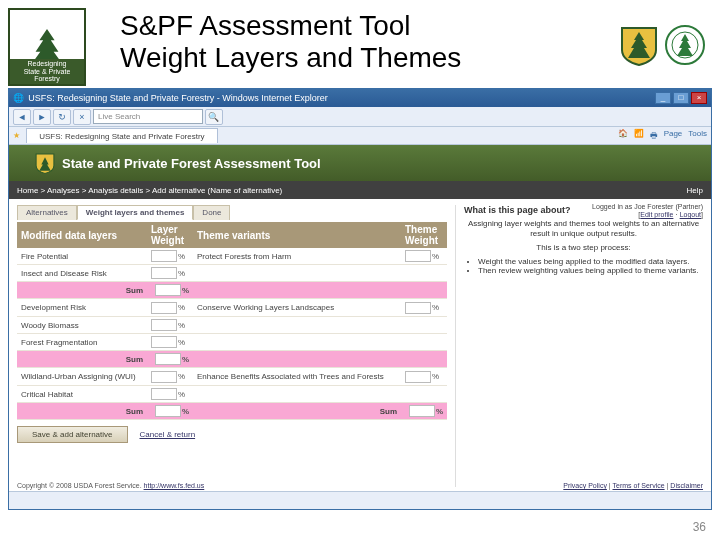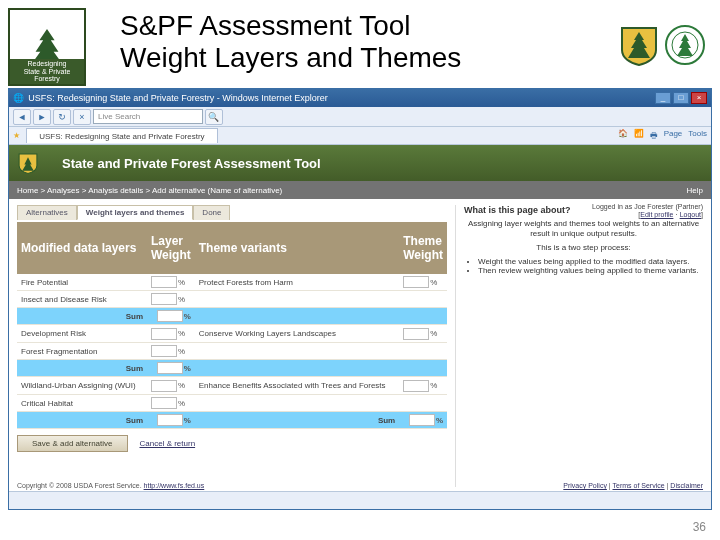--- a/index.html
+++ b/index.html
@@ -20,42 +20,42 @@
   .titlebar .wb.min, .titlebar .wb.max { background: #6a9ed4; border-color: #3a6ea5; }
   .toolbar1 { height: 20px; background: #e8eef8; display: flex; align-items: center; gap: 2px; padding: 0 4px; border-bottom: 1px solid #b8c8dc; }
   .nav-btn { width: 18px; height: 16px; background: #f0f4fa; border: 1px solid #b0c0d8; border-radius: 2px; display: flex; align-items: center; justify-content: center; font-size: 9px; color: #3a6ea5; }
   .addr { flex: 1; height: 15px; background: #fff; border: 1px solid #9ab; padding: 0 4px; font-size: 8px; color: #444; display: flex; align-items: center; }
   .srch { width: 110px; height: 15px; background: #fff; border: 1px solid #9ab; padding: 0 4px; font-size: 8px; color: #888; display: flex; align-items: center; }
   .toolbar2 { height: 18px; background: #e8eef8; display: flex; align-items: center; gap: 6px; padding: 0 4px; border-bottom: 1px solid #b8c8dc; font-size: 8px; color: #444; }
   .tab { background: #fff; border: 1px solid #b0c0d8; border-bottom: none; padding: 1px 12px; height: 15px; display: flex; align-items: center; }
   .toolbar2 .right-tools { margin-left: auto; display: flex; gap: 6px; color: #3a6ea5; }
 
   .page { position: absolute; top: 56px; left: 0; right: 0; bottom: 18px; background: #fff; overflow: hidden; }
-  .banner { height: 36px; background: linear-gradient(#5a7a3a,#435c28); display: flex; align-items: center; padding: 0 8px; gap: 23px; }
+  .banner { height: 36px; background: linear-gradient(#5a7a3a,#435c28); display: flex; align-items: center; padding: 0 25px; gap: 6px; }
   .banner-title { color: #fff; font-size: 13px; font-weight: bold; }
   .login-info { position: absolute; top: 58px; right: 8px; font-size: 7px; color: #444; text-align: right; line-height: 1.2; }
   .login-info a { color: #336; text-decoration: underline; }
-  .crumb { height: 18px; background: #737373; color: #fff; font-size: 8px; padding: 0 8px; display: flex; align-items: center; }
+  .crumb { height: 18px; background: #404040; color: #fff; font-size: 8px; padding: 0 8px; display: flex; align-items: center; }
   .crumb .help { margin-left: auto; }
 
   .content { position: absolute; top: 54px; left: 0; right: 0; bottom: 0; padding: 6px 8px 4px 8px; display: flex; gap: 8px; }
   .left-col { width: 430px; }
   .right-col { flex: 1; border-left: 1px solid #ddd; padding-left: 8px; font-size: 8px; color: #333; }
   .right-col h4 { font-size: 9px; margin-bottom: 4px; }
   .right-col p { margin-bottom: 4px; line-height: 1.25; text-align: center; }
   .right-col ul { list-style: disc; padding-left: 14px; }
 
   .wiz-tabs { display: flex; gap: 0; font-size: 8px; margin-bottom: 2px; }
   .wiz-tab { padding: 2px 8px; background: #ece8dc; border: 1px solid #c8c0a8; border-bottom: none; color: #556; }
   .wiz-tab.active { background: #fff; font-weight: bold; border-bottom: 1px solid #fff; }
 
   .grid { width: 100%; font-size: 8px; border-collapse: collapse; }
-  .grid th { background: #a89878; color: #fff; text-align: left; padding: 12px 4px; font-weight: bold; font-size: 12px; }
+  .grid th { background: #a89878; color: #fff; text-align: left; padding: 2px 4px; font-weight: bold; font-size: 10px; }
   .grid td { padding: 2px 4px; border-bottom: 1px solid #e8e4d8; color: #444; vertical-align: middle; }
-  .grid .sum td { background: #7dd3fc; font-weight: bold; text-align: right; }
+  .grid .sum td { background: #f9a8d4; font-weight: bold; text-align: right; }
   .grid input.w { width: 26px; height: 12px; border: 1px solid #bbb; font-size: 8px; text-align: right; padding: 0 2px; }
   .pct { font-size: 8px; color: #555; padding-left: 1px; }
   .landing-row td { height: 18px; }
 
   .btn-row { margin-top: 6px; display: flex; gap: 12px; align-items: center; }
   .btn-primary { background: linear-gradient(#f0ece0,#d8d0b8); border: 1px solid #a89878; padding: 3px 14px; font-size: 8px; color: #443; cursor: pointer; }
   .link-cancel { font-size: 8px; color: #336; text-decoration: underline; cursor: pointer; }
 
   .footer { position: absolute; left: 8px; right: 8px; bottom: 2px; font-size: 7px; color: #555; display: flex; }
   .footer a { color: #336; text-decoration: underline; }
@@ -178,20 +178,26 @@
             <td></td>
                 <td></td>
           </tr>
           <tr class="landing-row">
             <td>Development Risk</td>
             <td><input class="w" style=""><span class="pct">%</span></td>
             <td>Conserve Working Layers Landscapes</td>
             <td><input class="w" style=""><span class="pct">%</span></td>
           </tr>
           <tr>
+            <td>Woody Biomass</td>
+            <td><input class="w" style=""><span class="pct">%</span></td>
+            <td></td>
+                <td></td>
+          </tr>
+          <tr>
             <td>Forest Fragmentation</td>
             <td><input class="w" style=""><span class="pct">%</span></td>
             <td></td>
                 <td></td>
           </tr>
           <tr class="sum">
             <td>Sum</td>
             <td><input class="w" readonly="" style=""><span class="pct">%</span></td>
             <td></td>
                 <td></td>

